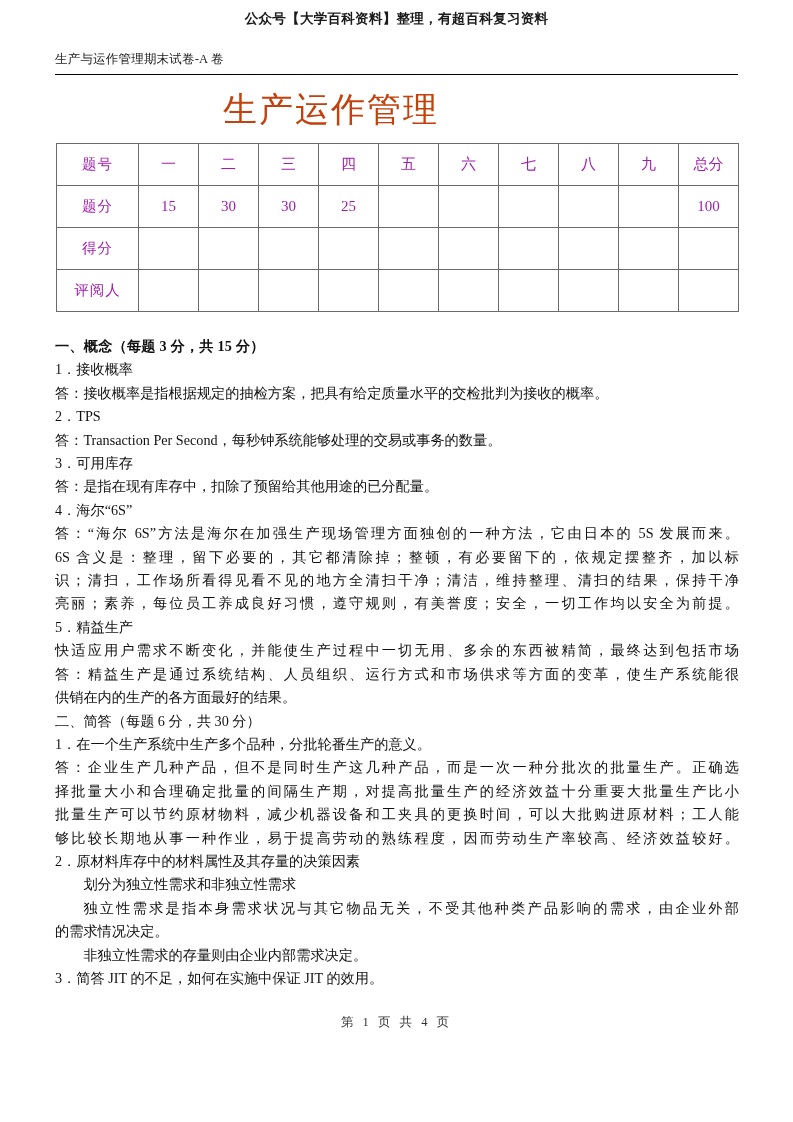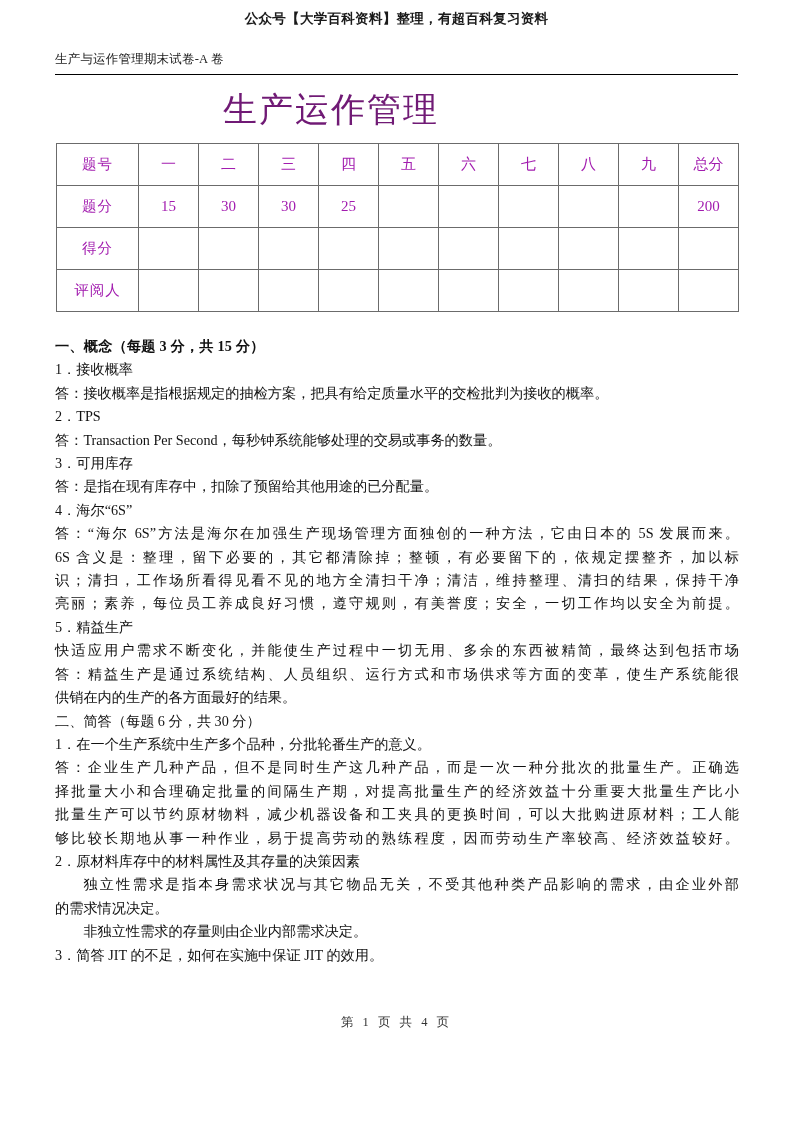--- a/index.html
+++ b/index.html
@@ -57,21 +57,21 @@
   .doc-title {
     position: absolute;
     top: 88px;
     left: 0;
     width: 662px;
     text-align: center;
     font-family: "DejaVu Sans", "Liberation Sans", sans-serif;
     font-size: 34px;
     line-height: 42px;
     letter-spacing: 2px;
-    color: #701a75;
+    color: #c2410c;
   }
 
   
   .score-table-wrap {
     position: absolute;
     top: 143px;
     left: 56px;
     width: 682px;
   }
   table.score-table {
@@ -184,21 +184,21 @@
             <td class="rowhead">题分</td>
             <td class="num">15</td>
             <td class="num">30</td>
             <td class="num">30</td>
             <td class="num">25</td>
             <td class="num"></td>
             <td class="num"></td>
             <td class="num"></td>
             <td class="num"></td>
             <td class="num"></td>
-            <td class="num">200</td>
+            <td class="num">100</td>
           </tr>
           <tr>
             <td class="rowhead">得分</td>
             <td class="num"></td>
             <td class="num"></td>
             <td class="num"></td>
             <td class="num"></td>
             <td class="num"></td>
             <td class="num"></td>
             <td class="num"></td>
@@ -240,20 +240,21 @@
       <div class="ln wrapline justified">快适应用户需求不断变化，并能使生产过程中一切无用、多余的东西被精简，最终达到包括市场</div>
       <div class="ln wrapline justified">答：精益生产是通过系统结构、人员组织、运行方式和市场供求等方面的变革，使生产系统能很</div>
       <div class="ln">供销在内的生产的各方面最好的结果。</div>
       <div class="ln">二、简答（每题 6 分，共 30 分）</div>
       <div class="ln">1．在一个生产系统中生产多个品种，分批轮番生产的意义。</div>
       <div class="ln wrapline justified">答：企业生产几种产品，但不是同时生产这几种产品，而是一次一种分批次的批量生产。正确选</div>
       <div class="ln wrapline justified">择批量大小和合理确定批量的间隔生产期，对提高批量生产的经济效益十分重要大批量生产比小</div>
       <div class="ln wrapline justified">批量生产可以节约原材物料，减少机器设备和工夹具的更换时间，可以大批购进原材料；工人能</div>
       <div class="ln wrapline justified">够比较长期地从事一种作业，易于提高劳动的熟练程度，因而劳动生产率较高、经济效益较好。</div>
       <div class="ln">2．原材料库存中的材料属性及其存量的决策因素</div>
+      <div class="ln indent1">划分为独立性需求和非独立性需求</div>
       <div class="ln wrapline justified indent1">独立性需求是指本身需求状况与其它物品无关，不受其他种类产品影响的需求，由企业外部</div>
       <div class="ln">的需求情况决定。</div>
       <div class="ln indent1">非独立性需求的存量则由企业内部需求决定。</div>
       <div class="ln">3．简答 JIT 的不足，如何在实施中保证 JIT 的效用。</div>
     </div>
 
   <div class="page-footer">第 1 页 共 4 页</div>
 
 </div>
 

